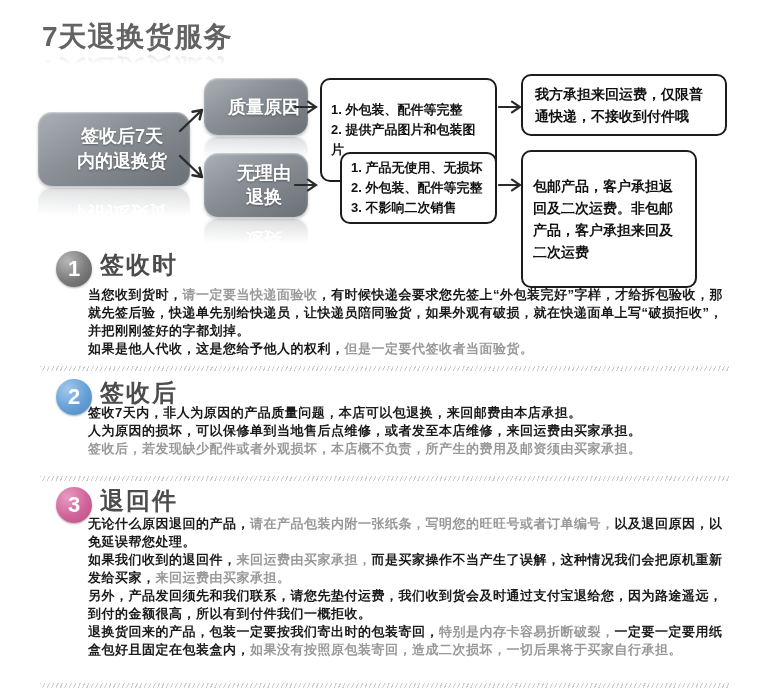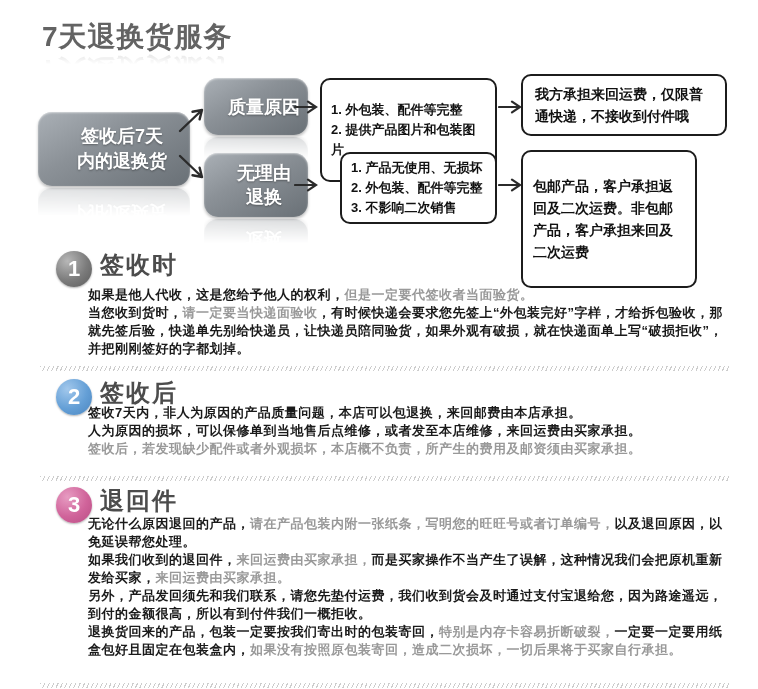--- a/index.html
+++ b/index.html
@@ -140,22 +140,22 @@
       </svg>
     </div>
 
     <div class="wbox res-box-1">我方承担来回运费，仅限普通快递，不接收到付件哦</div>
     <div class="wbox res-box-2">包邮产品，客户承担返回及二次运费。非包邮产品，客户承担来回及二次运费</div>
   </div>
 
   <div class="badge badge-1">1</div>
   <h2 class="sec-title sec-title-1">签收时</h2>
   <div class="sec-body sec-body-1">
+    <p><span class="b">当您收到货时，</span><span class="m">请一定要当快递面验收</span><span class="b">，有时候快递会要求您先签上“外包装完好”字样，才给拆包验收，那就先签后验，快递单先别给快递员，让快递员陪同验货，如果外观有破损，就在快递面单上写“破损拒收”，并把刚刚签好的字都划掉。</span></p>
     <p><span class="b">如果是他人代收，这是您给予他人的权利，</span><span class="m">但是一定要代签收者当面验货。</span></p>
-    <p><span class="b">当您收到货时，</span><span class="m">请一定要当快递面验收</span><span class="b">，有时候快递会要求您先签上“外包装完好”字样，才给拆包验收，那就先签后验，快递单先别给快递员，让快递员陪同验货，如果外观有破损，就在快递面单上写“破损拒收”，并把刚刚签好的字都划掉。</span></p>
   </div>
   <div class="hatch hatch-1"></div>
 
   <div class="badge badge-2">2</div>
   <h2 class="sec-title sec-title-2">签收后</h2>
   <div class="sec-body sec-body-2">
     <p><span class="b">签收7天内，非人为原因的产品质量问题，本店可以包退换，来回邮费由本店承担。</span></p>
     <p><span class="b">人为原因的损坏，可以保修单到当地售后点维修，或者发至本店维修，来回运费由买家承担。</span></p>
     <p><span class="m">签收后，若发现缺少配件或者外观损坏，本店概不负责，所产生的费用及邮资须由买家承担。</span></p>
   </div>

